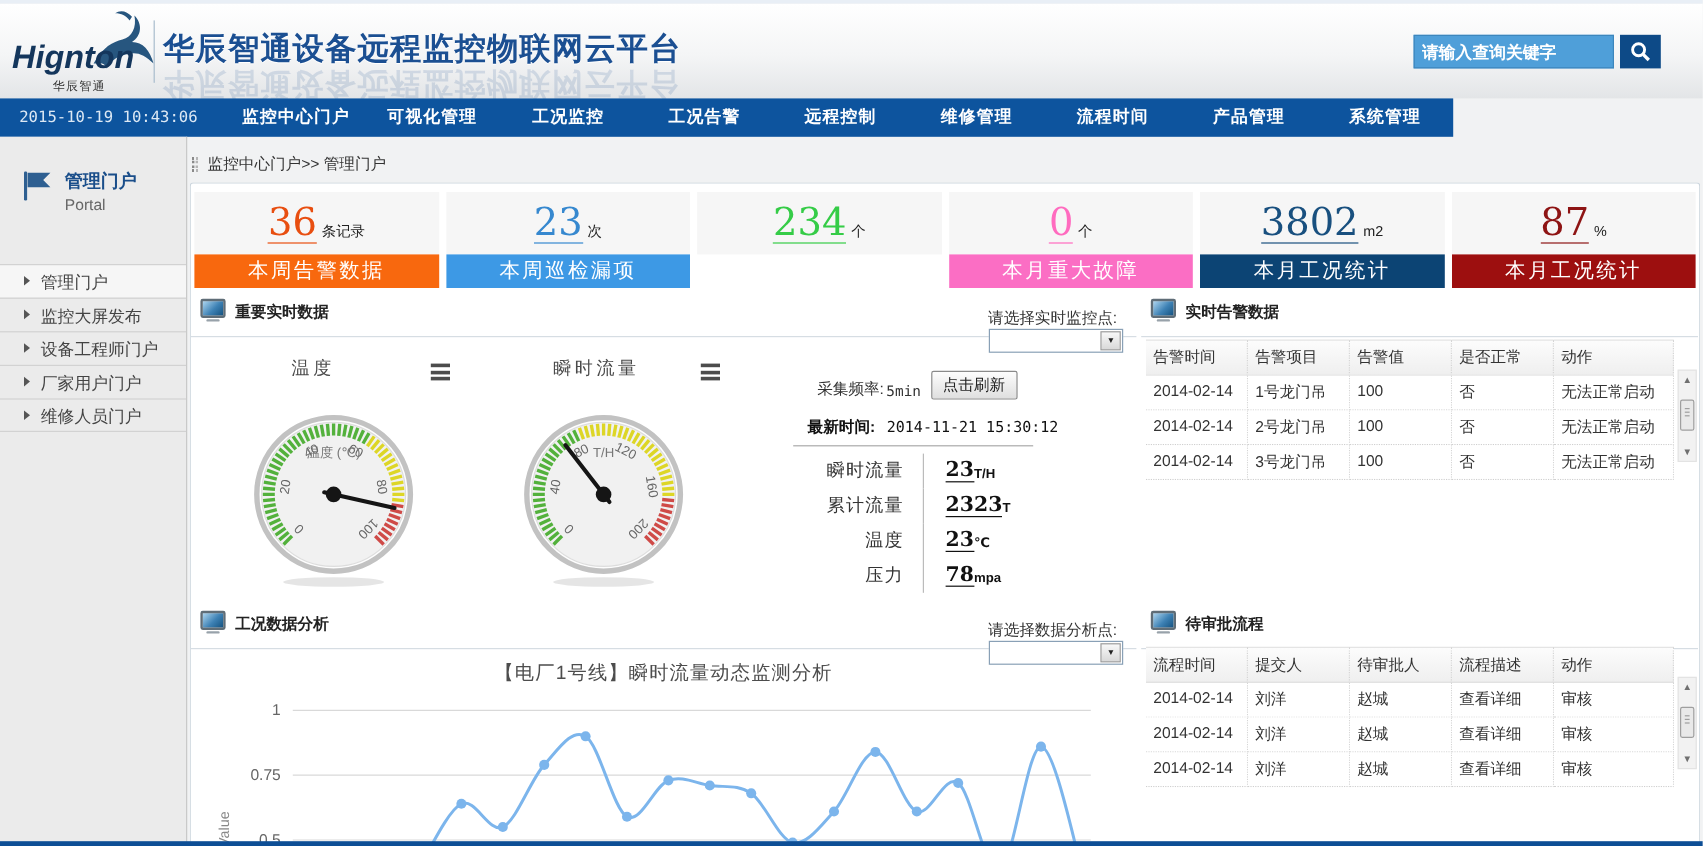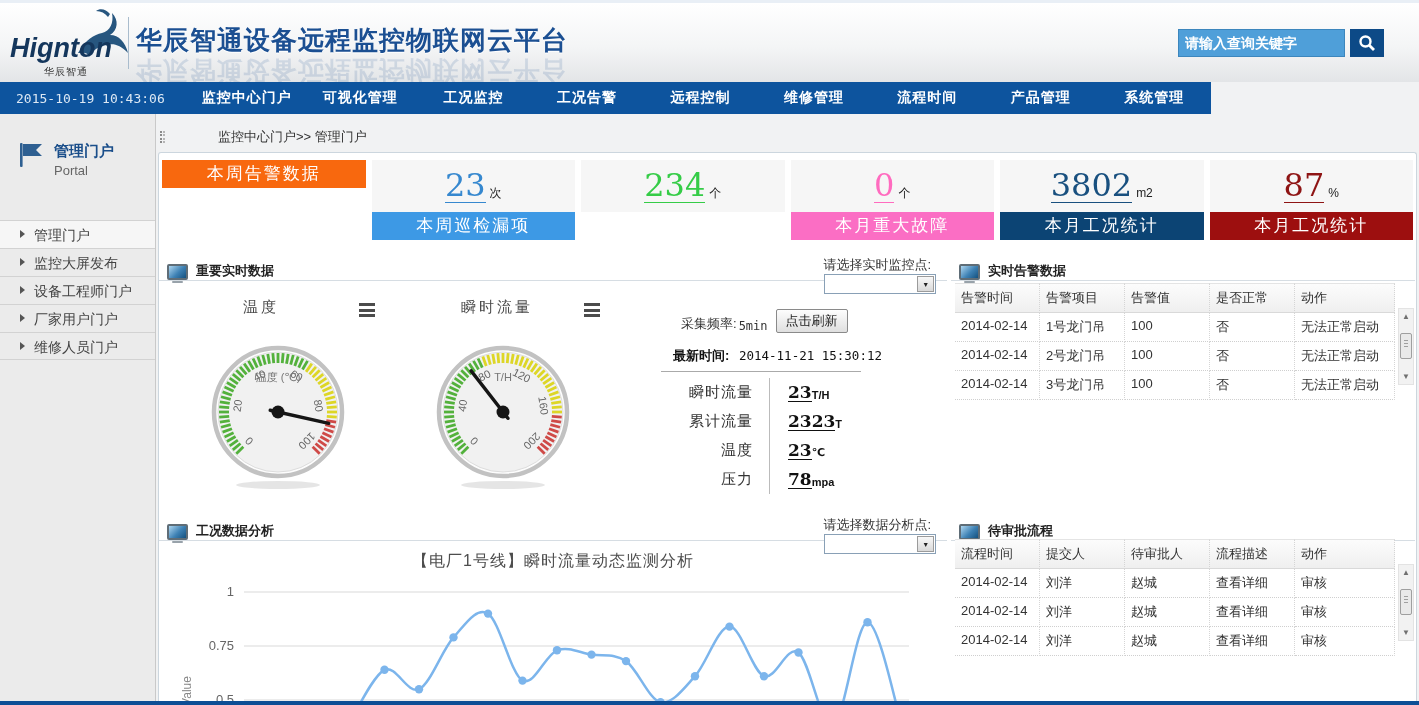--- a/index.html
+++ b/index.html
@@ -48,38 +48,38 @@
   .side-item { height:28px; line-height:28px; border-top:1px solid #d2d2d2; font-size:14px; color:#444;
     padding-left:34px; position:relative; cursor:pointer; }
   .side-item:last-child { border-bottom:1px solid #d2d2d2; }
   .side-item.active { background:#f6f6f6; }
   .side-item .arr { position:absolute; left:20px; top:9px; width:0; height:0;
     border-left:5px solid #555; border-top:4px solid transparent; border-bottom:4px solid transparent; }
 
   
   .main { position:absolute; left:158px; top:114px; right:0; bottom:0; }
   .breadcrumb { position:absolute; left:2px; top:12px; height:22px; font-size:13px; color:#333;
-    display:flex; align-items:center;gap:45px; }
+    display:flex; align-items:center; }
   .crumb-grip { width:5px; height:12px; border-left:2px dotted #8a8a8a; border-right:2px dotted #b5b5b5;
     margin-right:8px; }
   .container { position:absolute; left:0; top:38px; width:1259px; bottom:0; background:#fff;
     border:1px solid #ccd6de; border-bottom:none; border-radius:3px 3px 0 0; }
 
   
   .stats { position:absolute; left:3px; right:3px; top:7px; display:flex; gap:6px; }
   .stat-card { flex:1; cursor:pointer; }
   .stat-top { height:52px; background:#f6f6f6; display:flex; align-items:center; justify-content:center; }
   .stat-value { font-family:"DejaVu Serif","Liberation Serif",serif; font-size:32px; line-height:1;
     border-bottom:1px solid currentColor; padding-bottom:1px; }
   .stat-unit { font-size:12px; color:#222; margin-left:4px; margin-top:14px; }
   .stat-bar { height:28px; line-height:28px; text-align:center; color:#fff; font-size:17px; letter-spacing:2px; }
 
   
   .panel { position:absolute; }
-  .panel-head { height:30px; border-bottom:1px solid #d6dde3; display:flex; align-items:flex-end;
+  .panel-head { height:30px; border-bottom:1px solid #d6dde3; display:flex; align-items:flex-start;
     padding:0 8px; position:relative; }
   .panel-title { font-size:13px; font-weight:bold; color:#222; margin-left:8px; }
   .mon-icon { width:21px; height:16px; border:2px solid #5f6d77; border-radius:2px;
     background:linear-gradient(135deg,#aed6f0 0%,#3d81b4 55%,#14517f 100%); position:relative; margin-top:-2px; }
   .mon-icon::after { content:""; position:absolute; left:3px; right:3px; bottom:-5px; height:2px;
     background:#98a2aa; border-radius:1px; }
   .select-row { position:absolute; right:10px; top:5px; display:flex; align-items:center;flex-direction:column; }
   .select-label { font-size:13px; color:#333; margin-right:6px; }
   .combo { width:112px; height:20px; border:1px solid #89a0b6; background:#fff; position:relative; cursor:pointer; }
   .combo-btn { position:absolute; right:1px; top:1px; bottom:1px; width:17px;
@@ -194,20 +194,24 @@
 
 <div class="main">
   <div class="breadcrumb">
     <span class="crumb-grip"></span>
     <span>监控中心门户&gt;&gt; 管理门户</span>
   </div>
 
   <div class="container">
     <div class="stats">
         <div class="stat-card">
+          <div class="stat-top">
+            <span class="stat-value" style="color: rgb(232, 78, 16);">36</span>
+            <span class="stat-unit">条记录</span>
+          </div>
           <div class="stat-bar" style="background: rgb(248, 104, 14);">本周告警数据</div>
         </div>
         <div class="stat-card">
           <div class="stat-top">
             <span class="stat-value" style="color: rgb(54, 136, 207);">23</span>
             <span class="stat-unit">次</span>
           </div>
           <div class="stat-bar" style="background: rgb(61, 153, 229);">本周巡检漏项</div>
         </div>
         <div class="stat-card">

